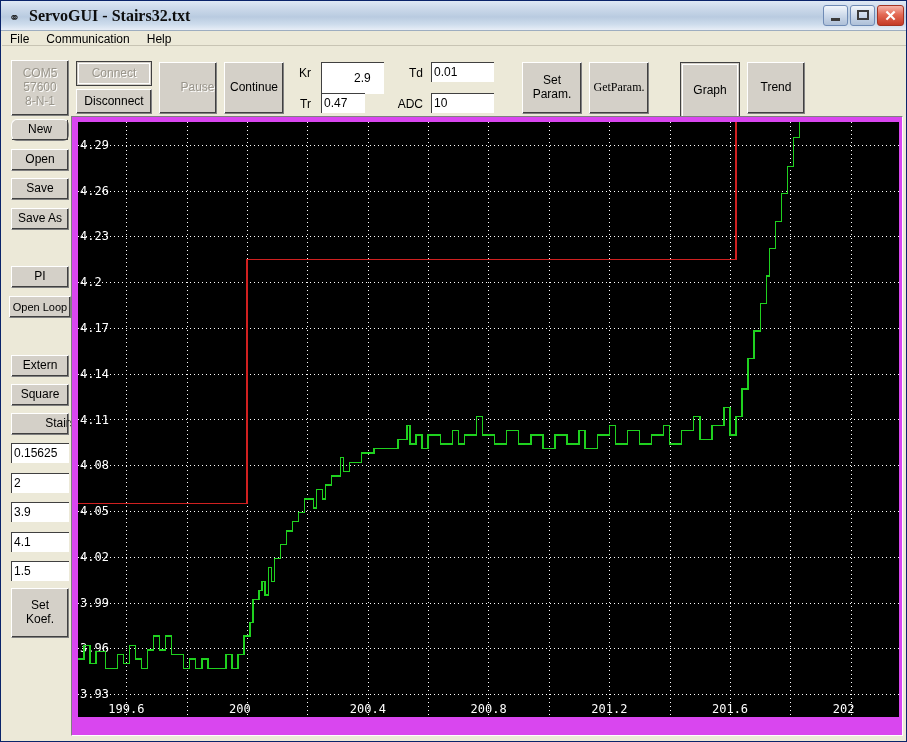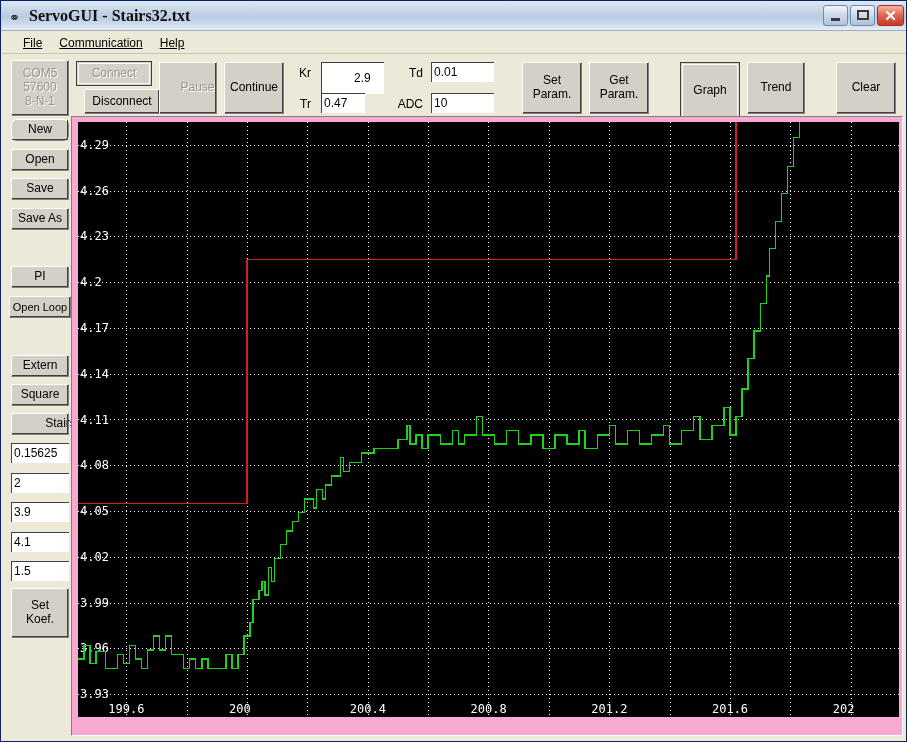--- a/index.html
+++ b/index.html
@@ -97,28 +97,27 @@
     color: #fff;
     line-height: 21px;
     font-family: "Liberation Sans", sans-serif;
   }
 
   
   .menubar {
     position: absolute;
     left: 1px; top: 31px;
     width: 905px;
-    height: 22px;
+    height: 14px;
     background: #ece9d8;
     border-bottom: 1px solid #c8c4b4;
     box-sizing: border-box;
     display: flex;
     align-items: center;
-    padding-left: 21px;
-    text-decoration: underline;
+    padding-left: 8px;
   }
   .menu-item {
     font-size: 12px;
     color: #000;
     padding: 2px 9px 2px 0px;
     margin-right: 8px;
     cursor: default;
     white-space: nowrap;
   }
 
@@ -195,21 +194,21 @@
     font-size: 12px;
     color: #000;
     text-align: right;
   }
 
   
   .plot-frame {
     position: absolute;
     left: 70px; top: 115px;
     width: 832px; height: 620px;
-    background: #f9a8d4;
+    background: #d946ef;
     border-top: 1px solid #808080;
     border-left: 1px solid #808080;
     border-right: 1px solid #ffffff;
     border-bottom: 1px solid #ffffff;
     box-sizing: border-box;
   }
   .plot {
     position: absolute;
     left: 6px; top: 5px;
     width: 821px; height: 595px;
@@ -248,21 +247,21 @@
   </div>
 
   <div class="btn disabled" style="left:10px; top:59px; width:58px; height:56px; flex-direction:column;">
     <span>COM5</span>
     <span>57600</span>
     <span>8-N-1</span>
   </div>
 
   <div class="btn disabled focused" style="left:75px; top:60px; width:76px; height:25px;">Connect</div>
 
-  <div class="btn" style="left:75px; top:88px; width:76px; height:25px;margin-left:8px;">Disconnect</div>
+  <div class="btn" style="left:75px; top:88px; width:76px; height:25px;">Disconnect</div>
 
   <div class="btn disabled" style="left:158px; top:61px; width:58px; height:52px;padding-left:19px;">Pause</div>
 
   <div class="btn" style="left:223px; top:61px; width:60px; height:52px;">Continue</div>
 
   <div class="lbl" style="left:288px; top:65px; width:22px;">Kr</div>
   <div class="field" style="left:320px; top:61px; width:63px; height:32px;padding-left:32px;">2.9</div>
 
   <div class="lbl" style="left:288px; top:96px; width:22px;">Tr</div>
   <div class="field" style="left:320px; top:92px; width:44px; height:20px;">0.47</div>
@@ -271,30 +270,29 @@
   <div class="field" style="left:430px; top:61px; width:63px; height:20px;">0.01</div>
 
   <div class="lbl" style="left:392px; top:96px; width:30px;">ADC</div>
   <div class="field" style="left:430px; top:92px; width:63px; height:20px;">10</div>
 
   <div class="btn" style="left:521px; top:61px; width:60px; height:52px; flex-direction:column;">
     <span>Set</span>
     <span>Param.</span>
   </div>
 
-  <div class="btn" style="left:588px; top:61px; width:60px; height:52px; flex-direction:column;">
+  <div class="btn" style="left:588px; top:61px; width:60px; height:52px; flex-direction:row;font-family:Liberation Serif, serif;">
     <span>Get</span>
     <span>Param.</span>
   </div>
 
   <div class="btn focused" style="left:679px; top:61px; width:60px; height:57px;">Graph</div>
 
   <div class="btn" style="left:746px; top:61px; width:58px; height:52px;">Trend</div>
 
-  <div class="btn" style="left:835px; top:61px; width:60px; height:52px;">Clear</div>
 
   <div class="btn" style="left:10px; top:118px; width:58px; height:22px;border-radius:6px;">New</div>
   <div class="btn" style="left:10px; top:148px; width:58px; height:22px;">Open</div>
   <div class="btn" style="left:10px; top:177px; width:58px; height:22px;">Save</div>
   <div class="btn" style="left:10px; top:207px; width:58px; height:22px;">Save As</div>
 
   <div class="btn" style="left:10px; top:265px; width:58px; height:22px;">PI</div>
   <div class="btn" style="left:8px; top:295px; width:62px; height:22px; font-size:11px;">Open Loop</div>
 
   <div class="btn" style="left:10px; top:354px; width:58px; height:22px;">Extern</div>

